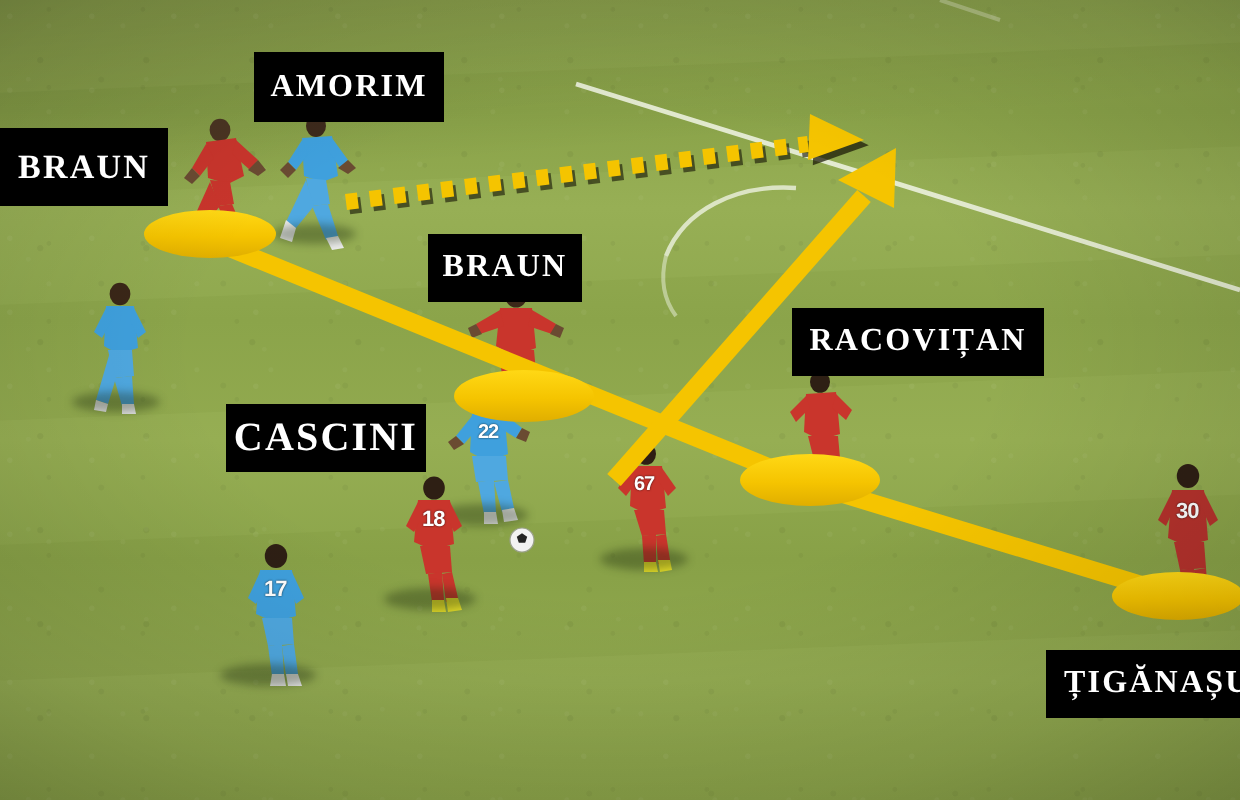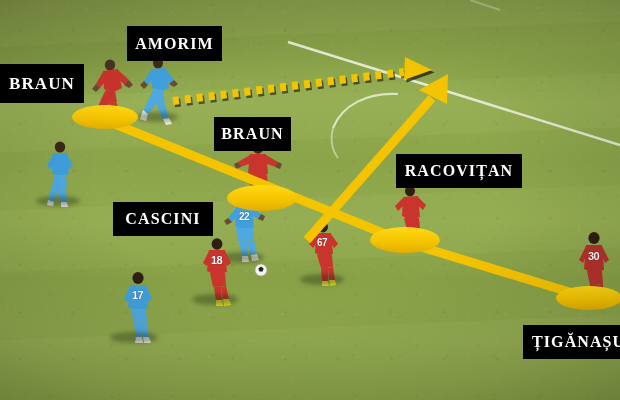--- a/index.html
+++ b/index.html
@@ -325,20 +325,20 @@
 
   <div class="vign"></div>
 
   <div>
     <div class="label" style="left:0px;top:52px;width:84px;height:39px;font-size:17px;">BRAUN</div>
 
     <div class="label" style="left:127px;top:14px;width:95px;height:35px;font-size:16px;">AMORIM</div>
 
     <div class="label" style="left:214px;top:105px;width:77px;height:34px;font-size:16px;">BRAUN</div>
 
-    <div class="label" style="left:113px;top:190px;width:100px;height:34px;font-size:16px;">CASCINI</div>
+    <div class="label" style="left:113px;top:190px;width:100px;height:34px;font-size:20px;">CASCINI</div>
 
     <div class="label" style="left:396px;top:142px;width:126px;height:34px;font-size:16px;">RACOVIȚAN</div>
 
     <div class="label" style="left:523px;top:313px;width:112px;height:34px;font-size:16px;justify-content:flex-start;padding-left:9px;">ȚIGĂNAȘU</div>
   </div>
 
 </div>
 
 </body></html>

